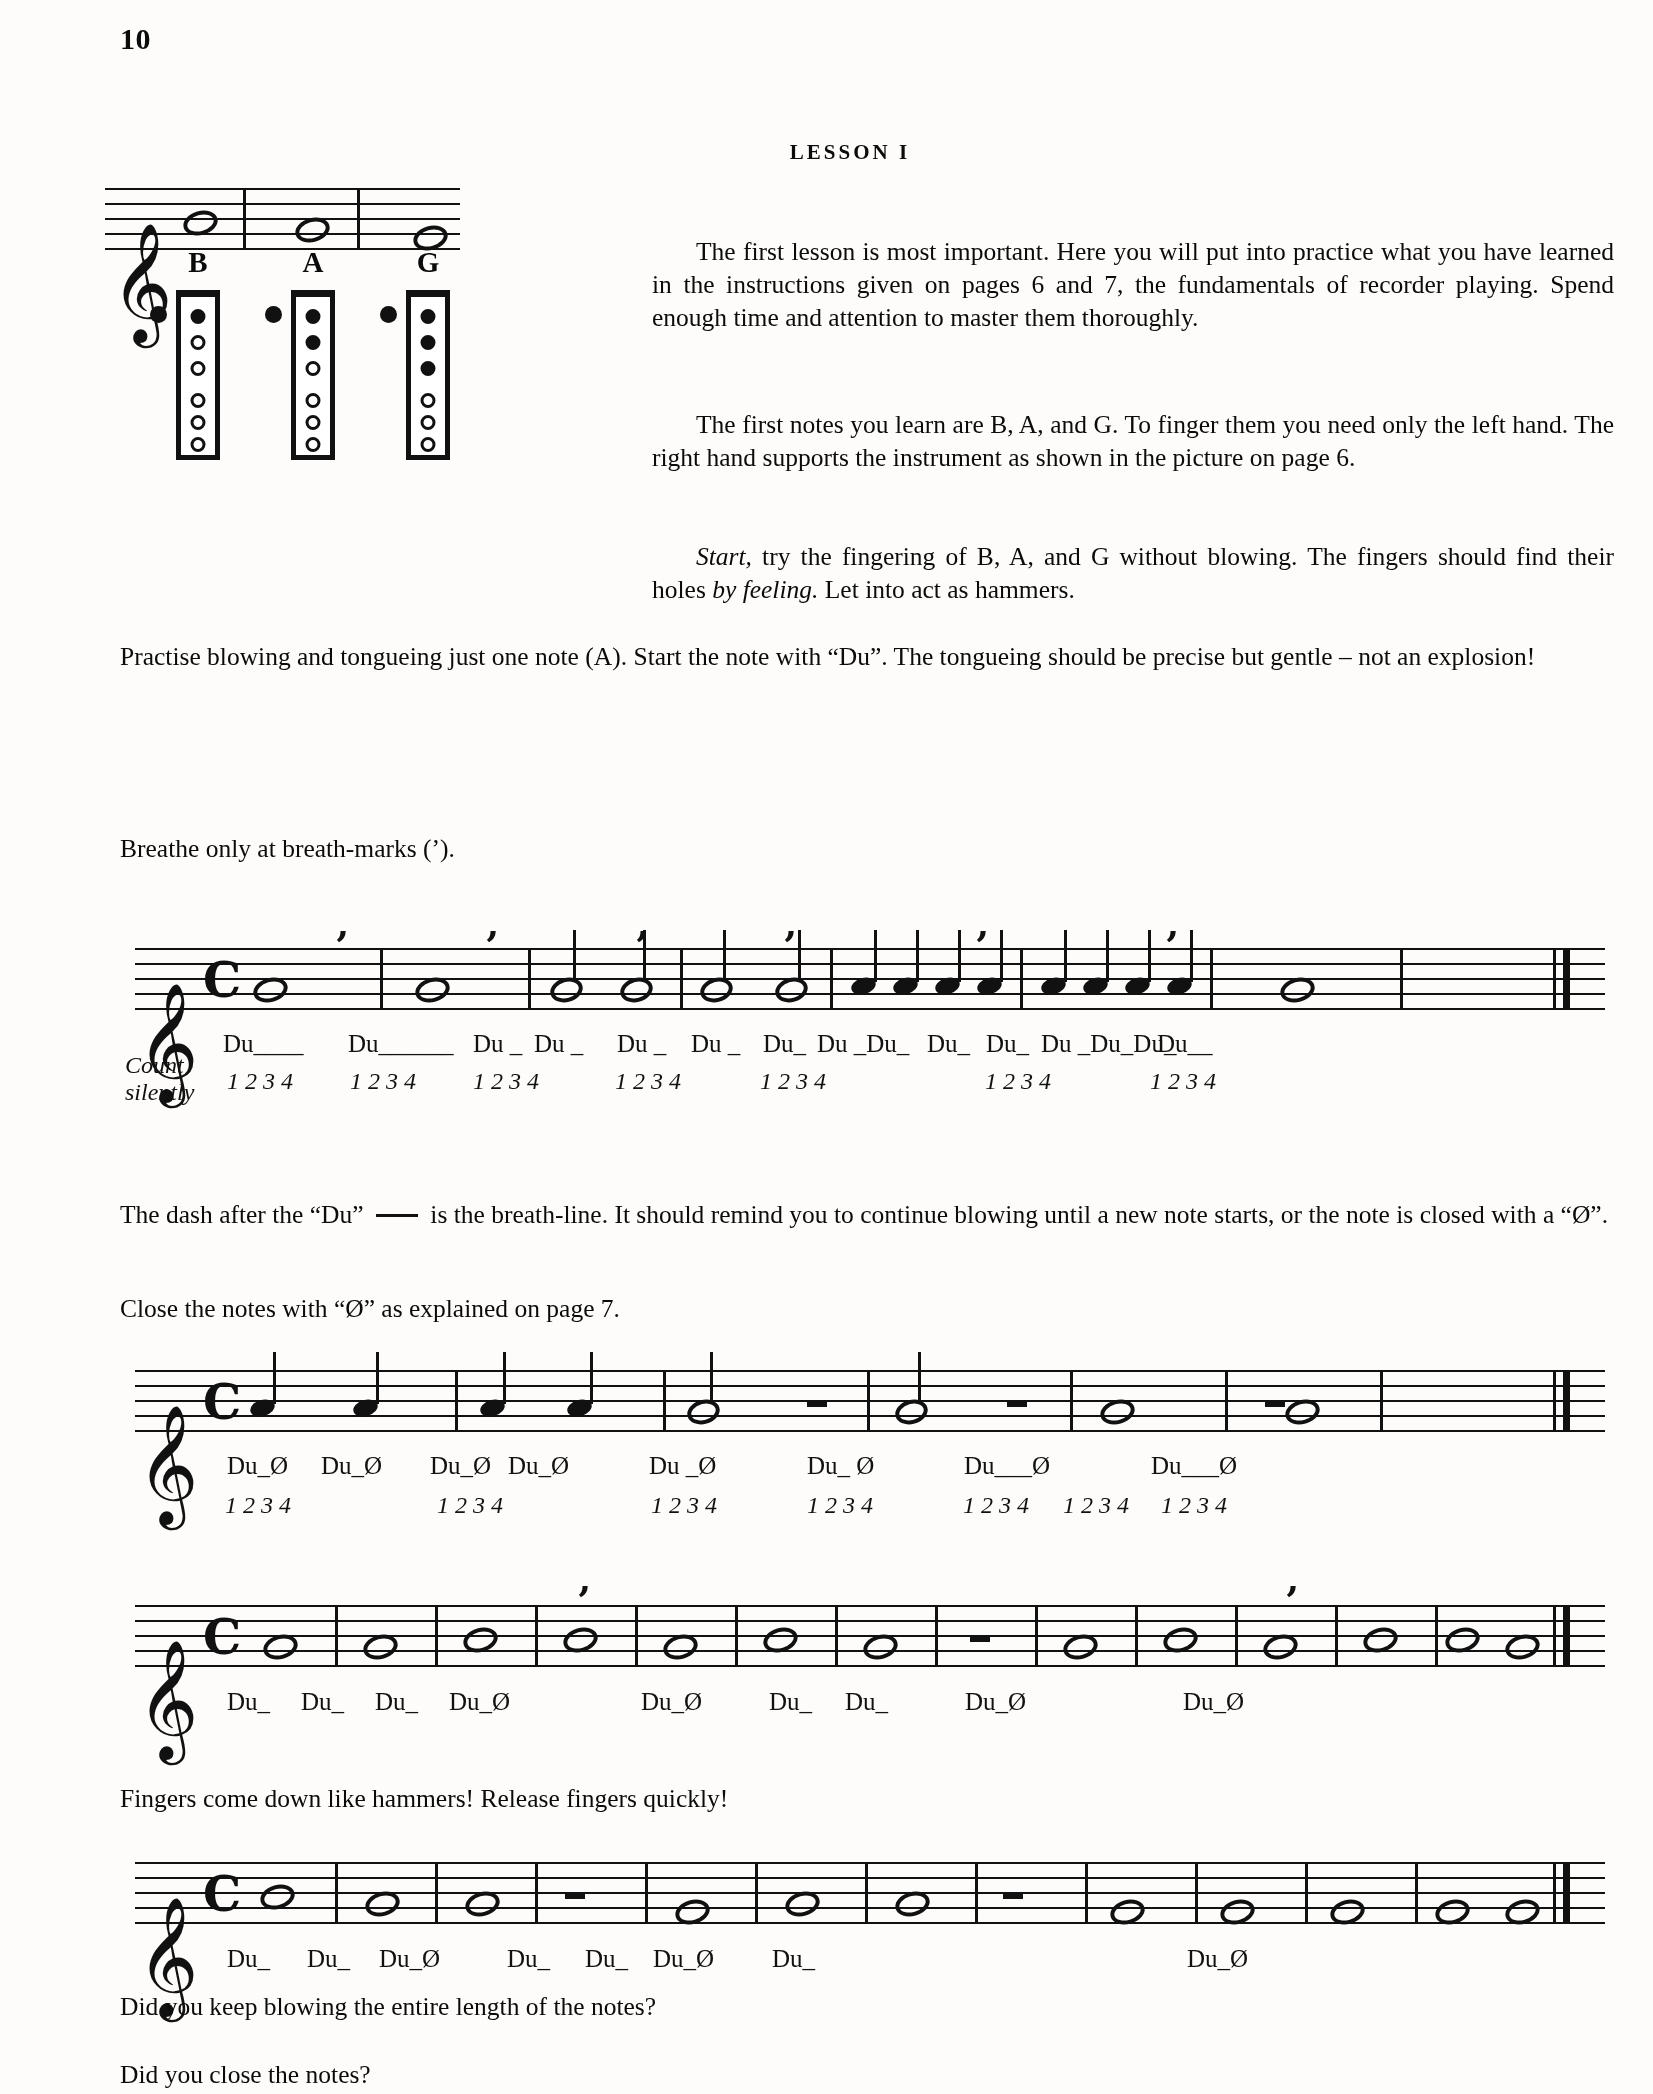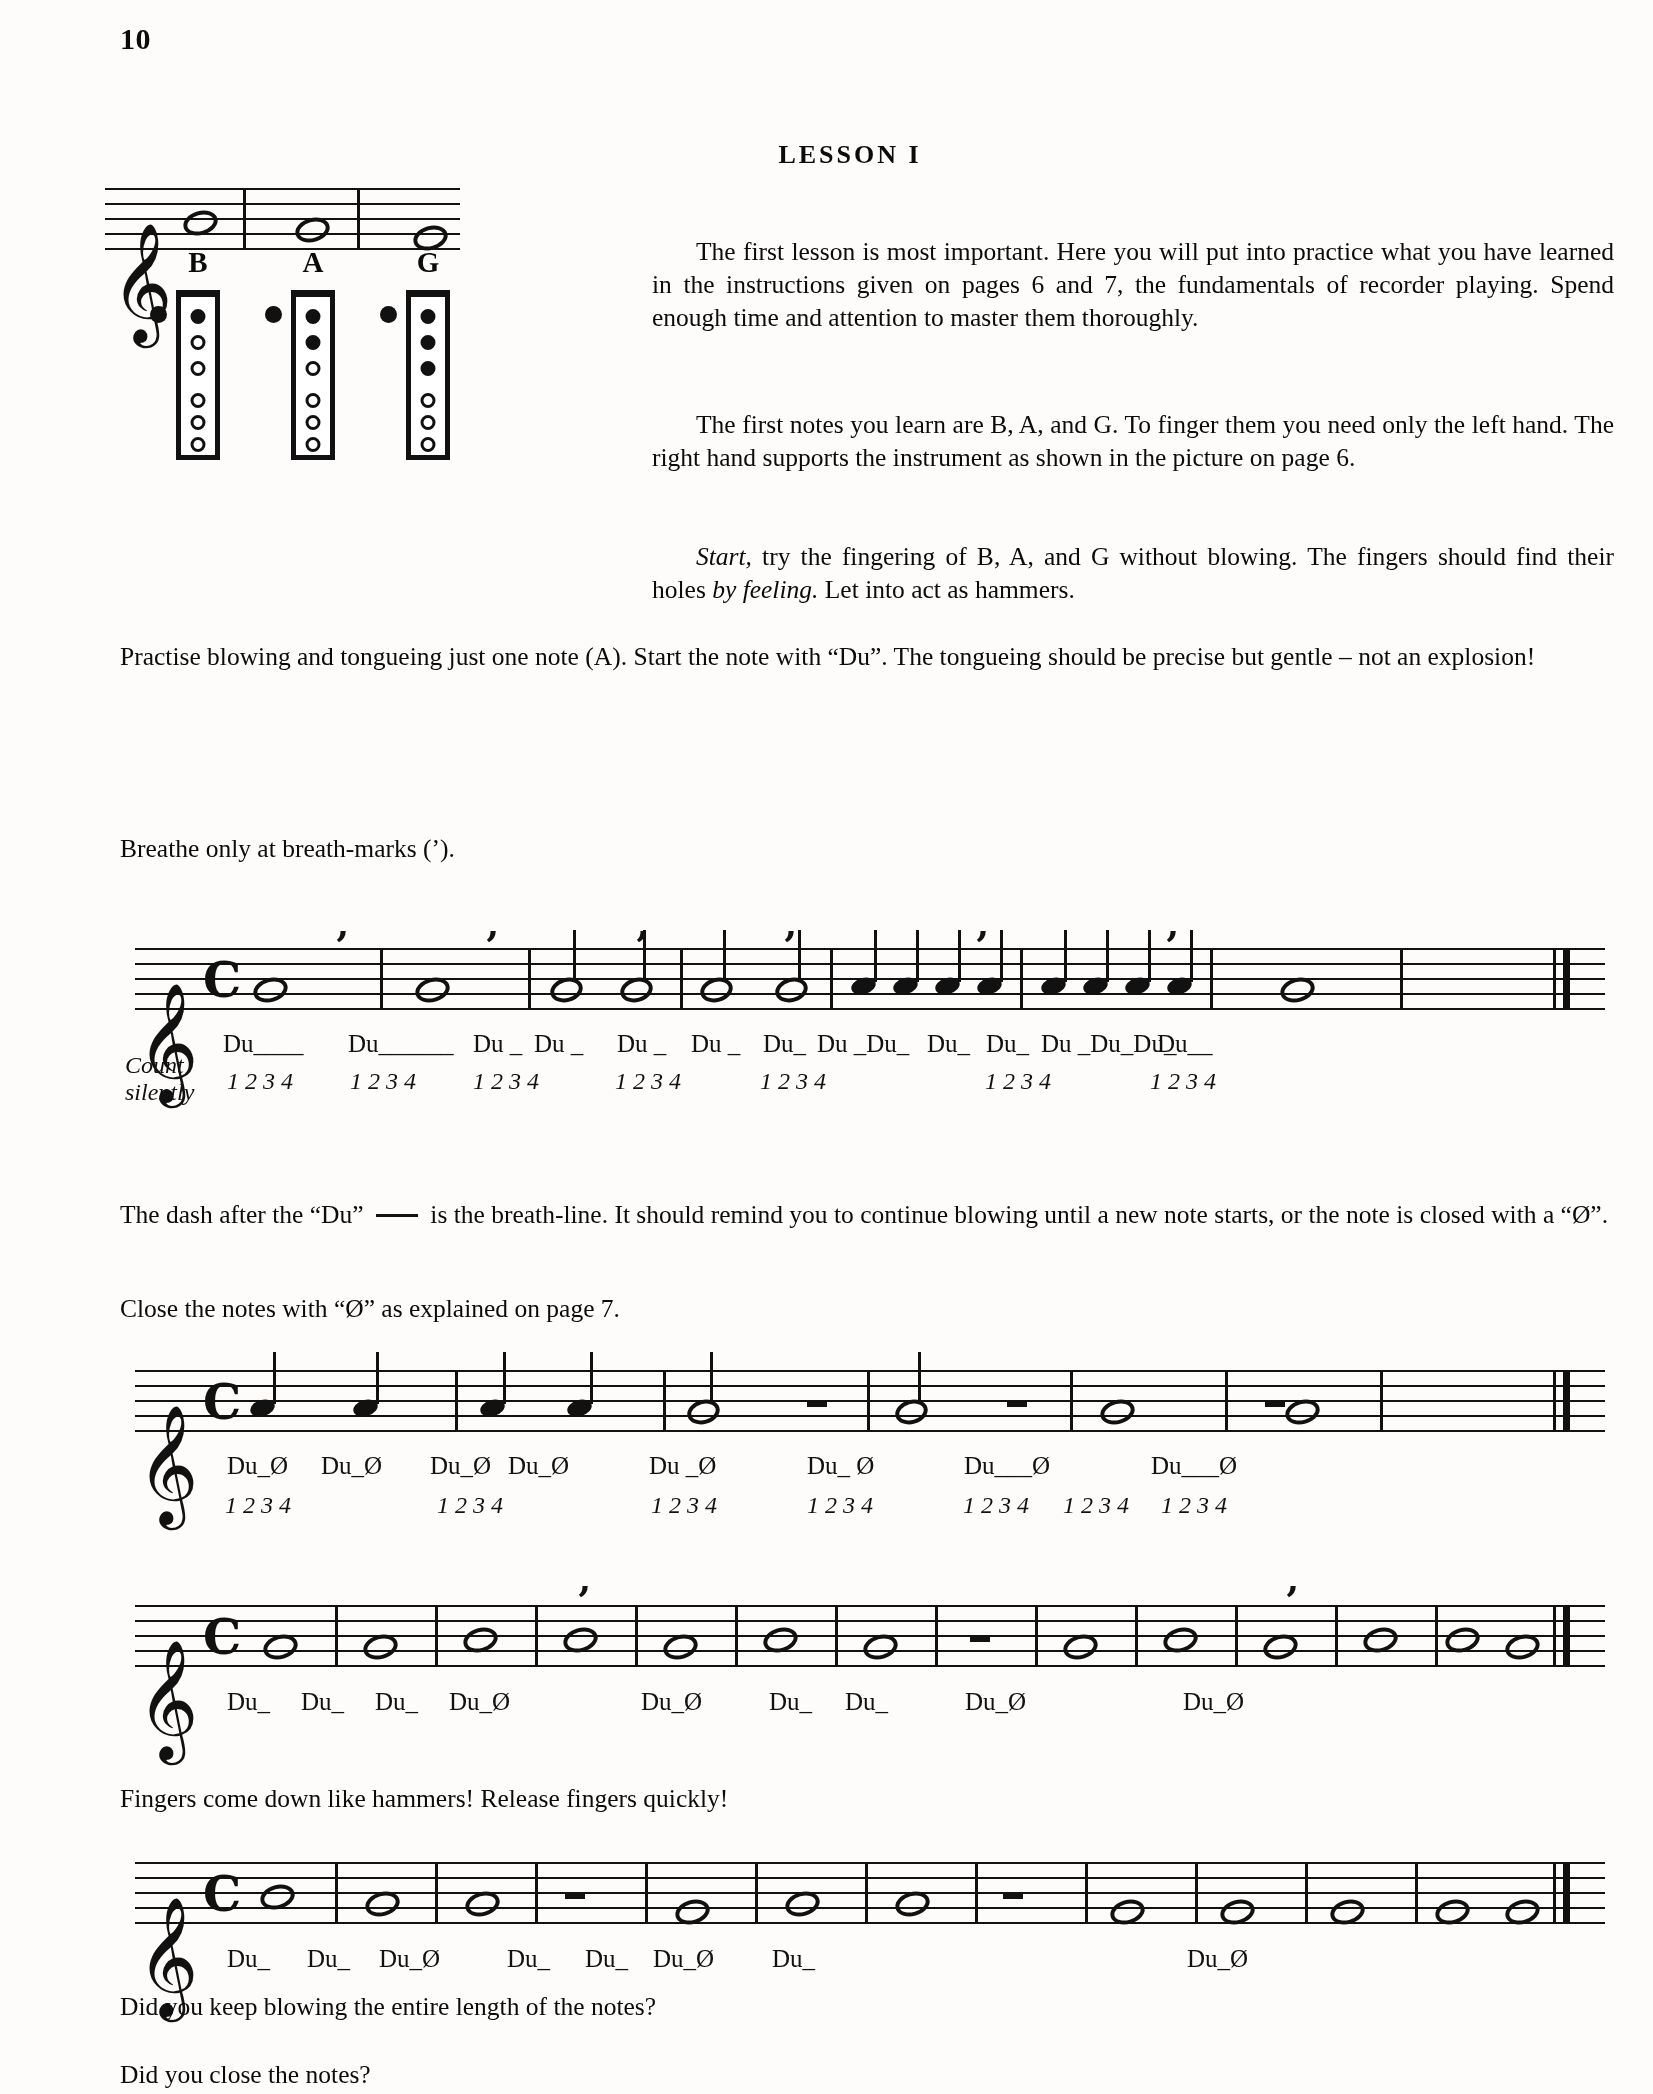--- a/index.html
+++ b/index.html
@@ -28,21 +28,21 @@
     font-size: 30px;
     font-weight: bold;
     letter-spacing: .5px;
   }
   .lesson-title {
     position: absolute;
     left: 0;
     right: 0;
     top: 140px;
     text-align: center;
-    font-size: 26px;
+    font-size: 21px;
     font-weight: bold;
     letter-spacing: 3px;
     margin-left: 47px;
   }
   .para {
     position: absolute;
     font-size: 25.5px;
     line-height: 1.30;
     text-align: justify;
     text-justify: inter-word;

